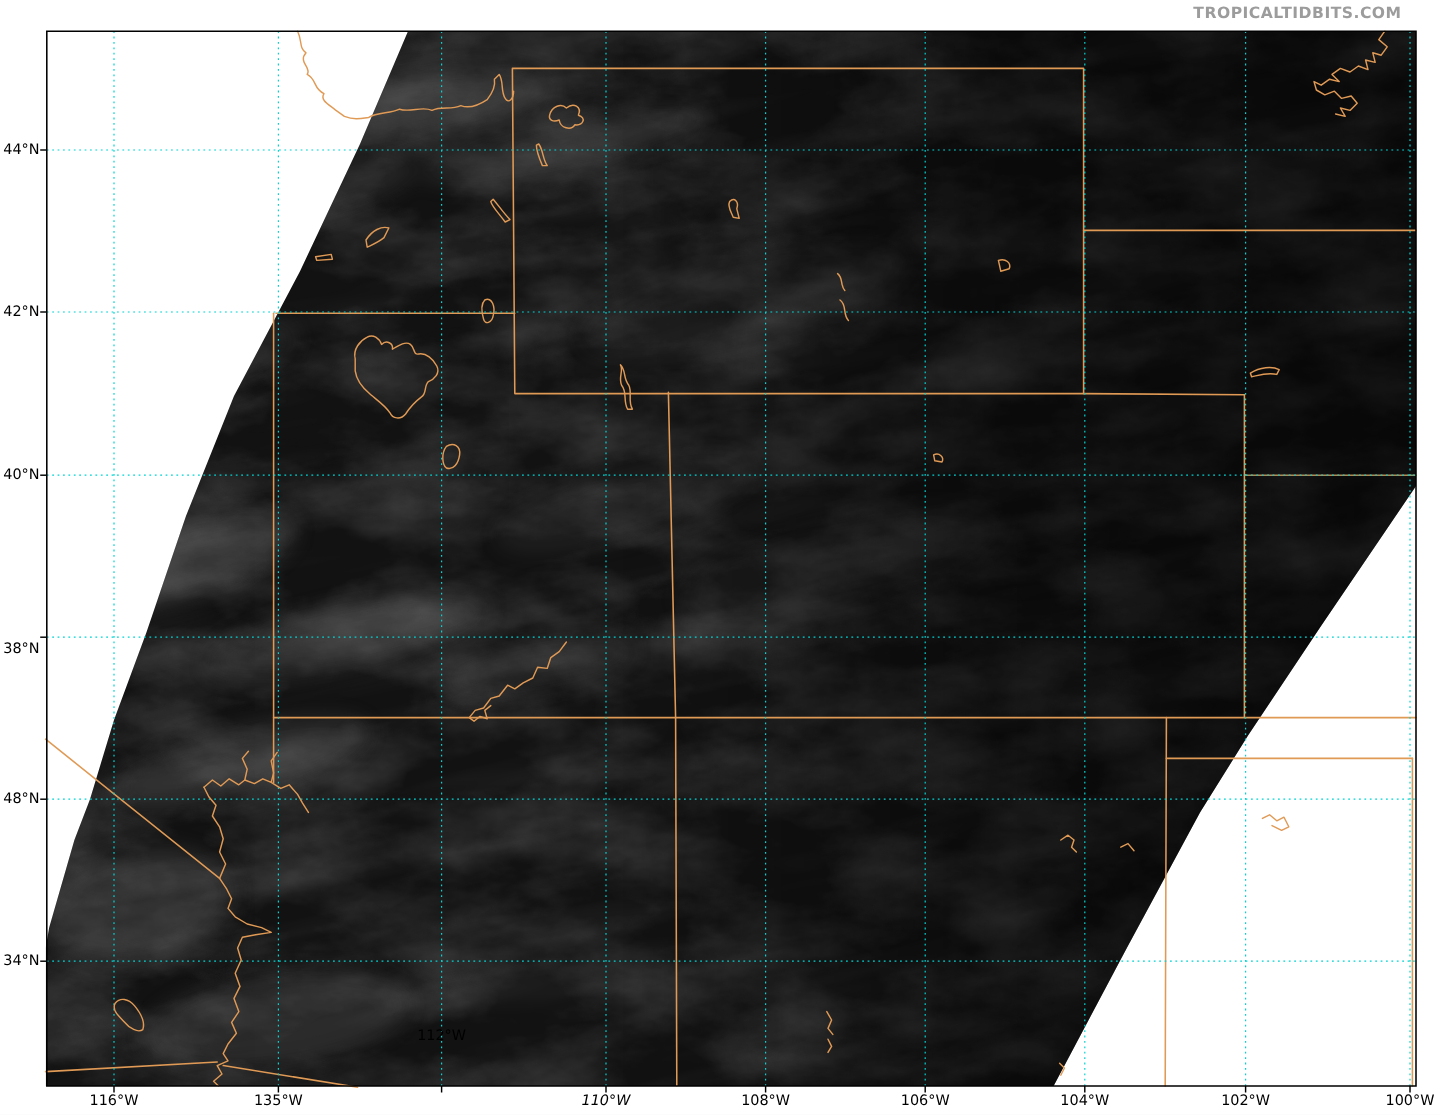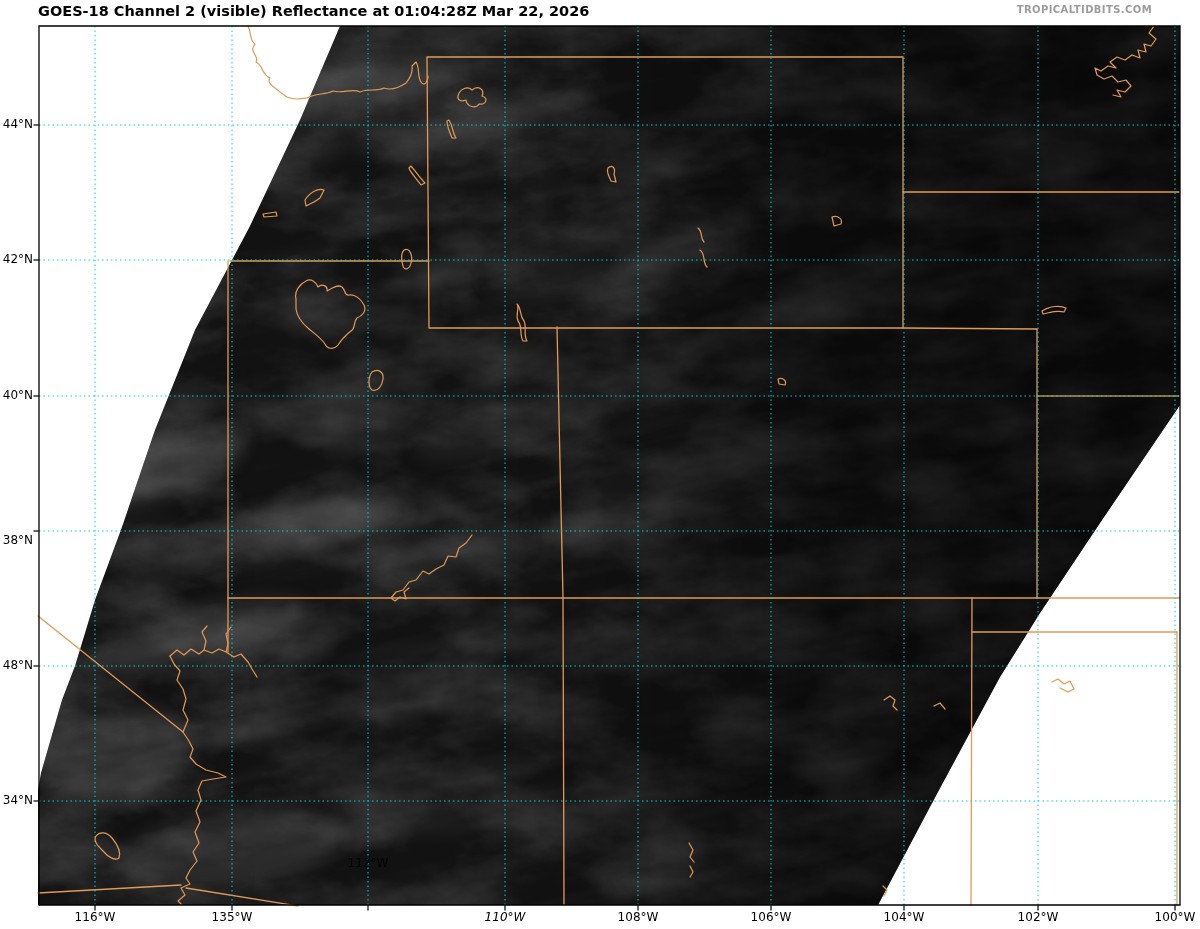--- a/index.html
+++ b/index.html
@@ -1,34 +1,33 @@
 <!DOCTYPE html>
 <html style="--grid: #00d4d4; --border: #e09a55;"><head>
 <meta charset="utf-8">
 <style>
   html,body{margin:0;padding:0;background:#fff;}
   .fig{position:relative;width:1200px;height:929px;background:#fff;overflow:hidden;
        font-family:"DejaVu Sans","Liberation Sans",sans-serif;}
   .title{position:absolute;left:38px;top:3px;font-size:14.5px;font-weight:bold;color:#000;white-space:nowrap;}
-  .watermark{position:absolute;right:48px;top:4px;font-size:10px;font-weight:bold;color:#9c9c9c;letter-spacing:0.4px;white-space:nowrap;}
+  .watermark{position:absolute;right:32px;top:4px;font-size:13px;font-weight:bold;color:#9c9c9c;letter-spacing:0.4px;white-space:nowrap;}
   .map-svg{position:absolute;left:0;top:0;}
   .ylabel{position:absolute;width:31px;text-align:right;font-size:12px;color:#000;height:15px;line-height:15px;}
   .xlabel{position:absolute;width:62px;text-align:center;font-size:12px;color:#000;height:15px;line-height:15px;}
   svg path, svg polyline, svg line, svg rect, svg ellipse{vector-effect:non-scaling-stroke;}
   .border-line{fill:none;stroke:var(--border,#e09a55);stroke-width:1.3;stroke-linejoin:round;stroke-linecap:round;}
   .water-line{fill:none;stroke:var(--border,#e09a55);stroke-width:1.2;stroke-linejoin:round;stroke-linecap:round;}
   .grid-line{fill:none;stroke:var(--grid,#00d4d4);stroke-width:1;stroke-dasharray:1.5 3;}
   .tick{stroke:#000;stroke-width:1.2;}
   .frame{fill:none;stroke:#000;stroke-width:1.3;}
 </style>
 </head>
 <body>
 
 <div class="fig">
-  <div class="title">GOES-18 Channel 2 (visible) Reflectance at 01:04:28Z Mar 22, 2026</div>
   <div class="watermark">TROPICALTIDBITS.COM</div>
 
   <svg class="map-svg" width="1200" height="929" viewBox="0 0 1200 929">
     <defs>
       <clipPath id="swathClip">
         <polygon points="340,26 300,120 250,226 195,330 155,430 122,527 95,600 75,666 62,700 41,773 38,790 38,905 878,905 939,790 1000,677 1040,613 1100,523 1180,405 1180,26"></polygon>
       </clipPath>
       <filter id="fClouds" x="-10%" y="-10%" width="120%" height="120%">
         <feTurbulence type="fractalNoise" baseFrequency="0.010 0.018" numOctaves="5" seed="11"></feTurbulence>
         <feColorMatrix type="matrix" values="0 0 0 0 0.72  0 0 0 0 0.72  0 0 0 0 0.74  0.55 0.30 0 0 -0.33"></feColorMatrix>

